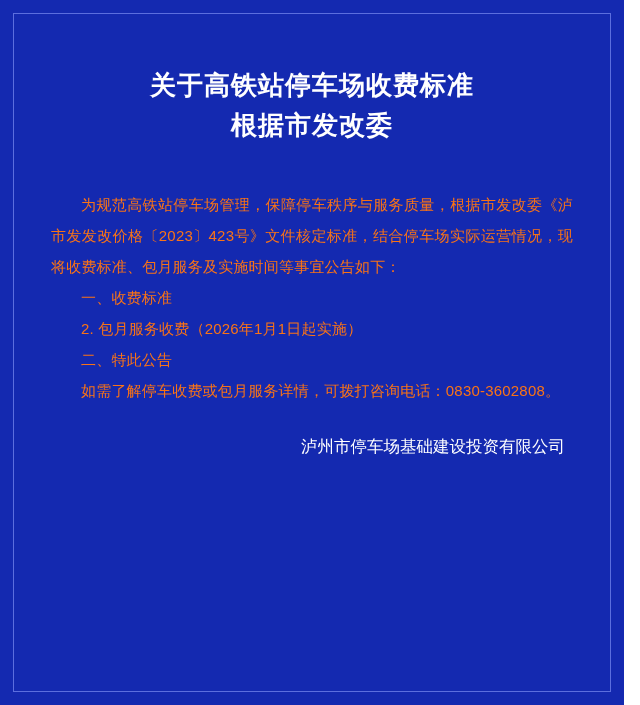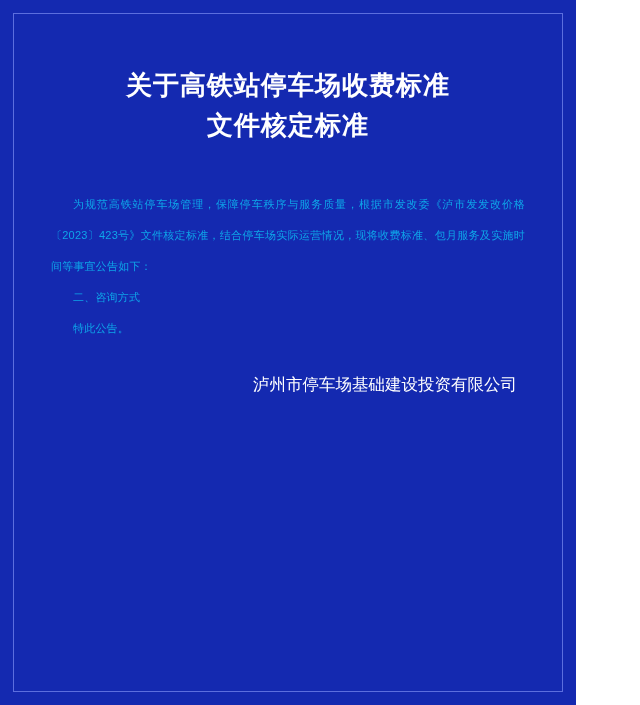--- a/index.html
+++ b/index.html
@@ -7,21 +7,21 @@
     padding: 0;
   }
   body {
     width: 640px;
     height: 705px;
     background: #ffffff;
     font-family: "Liberation Sans", sans-serif;
   }
   .poster {
     position: relative;
-    width: 576px;
+    width: 624px;
     height: 705px;
     background: #1429b0;
     box-sizing: border-box;
     overflow: hidden;
   }
   .inner-frame {
     position: absolute;
     left: 13px;
     top: 13px;
     right: 13px;
@@ -46,22 +46,22 @@
     line-height: 40px;
     letter-spacing: 1px;
     margin-top: 24px;
     margin-bottom: 0;
   }
   .title-line {
     display: block;
   }
   .body-text {
     margin-top: 44px;
-    color: #0ea5e9;
-    font-size: 11px;
+    color: #f97316;
+    font-size: 15px;
     line-height: 31px;
     text-align: justify;
     letter-spacing: 0.2px;
   }
   .para {
     margin: 0;
     text-indent: 2em;
   }
   .sign {
     margin-top: 26px;
@@ -77,27 +77,29 @@
 </style>
 </head>
 <body>
 
 <div class="poster">
   <div class="inner-frame"></div>
   <div class="content">
 
     <h1 class="title">
       <span class="title-line">关于高铁站停车场收费标准</span>
-      <span class="title-line">文件核定标准</span>
+      <span class="title-line">根据市发改委</span>
     </h1>
 
     <div class="body-text">
       <p class="para">为规范高铁站停车场管理，保障停车秩序与服务质量，根据市发改委《泸市发发改价格〔2023〕423号》文件核定标准，结合停车场实际运营情况，现将收费标准、包月服务及实施时间等事宜公告如下：</p>
-      <p class="para">二、咨询方式</p>
-      <p class="para">特此公告。</p>
+      <p class="para">一、收费标准</p>
+      <p class="para">2. 包月服务收费（2026年1月1日起实施）</p>
+      <p class="para">二、特此公告</p>
+      <p class="para">如需了解停车收费或包月服务详情，可拨打咨询电话：0830-3602808。</p>
     </div>
 
     <div class="sign">
       <div>泸州市停车场基础建设投资有限公司</div>
 
     </div>
 
   </div>
 </div>
 

